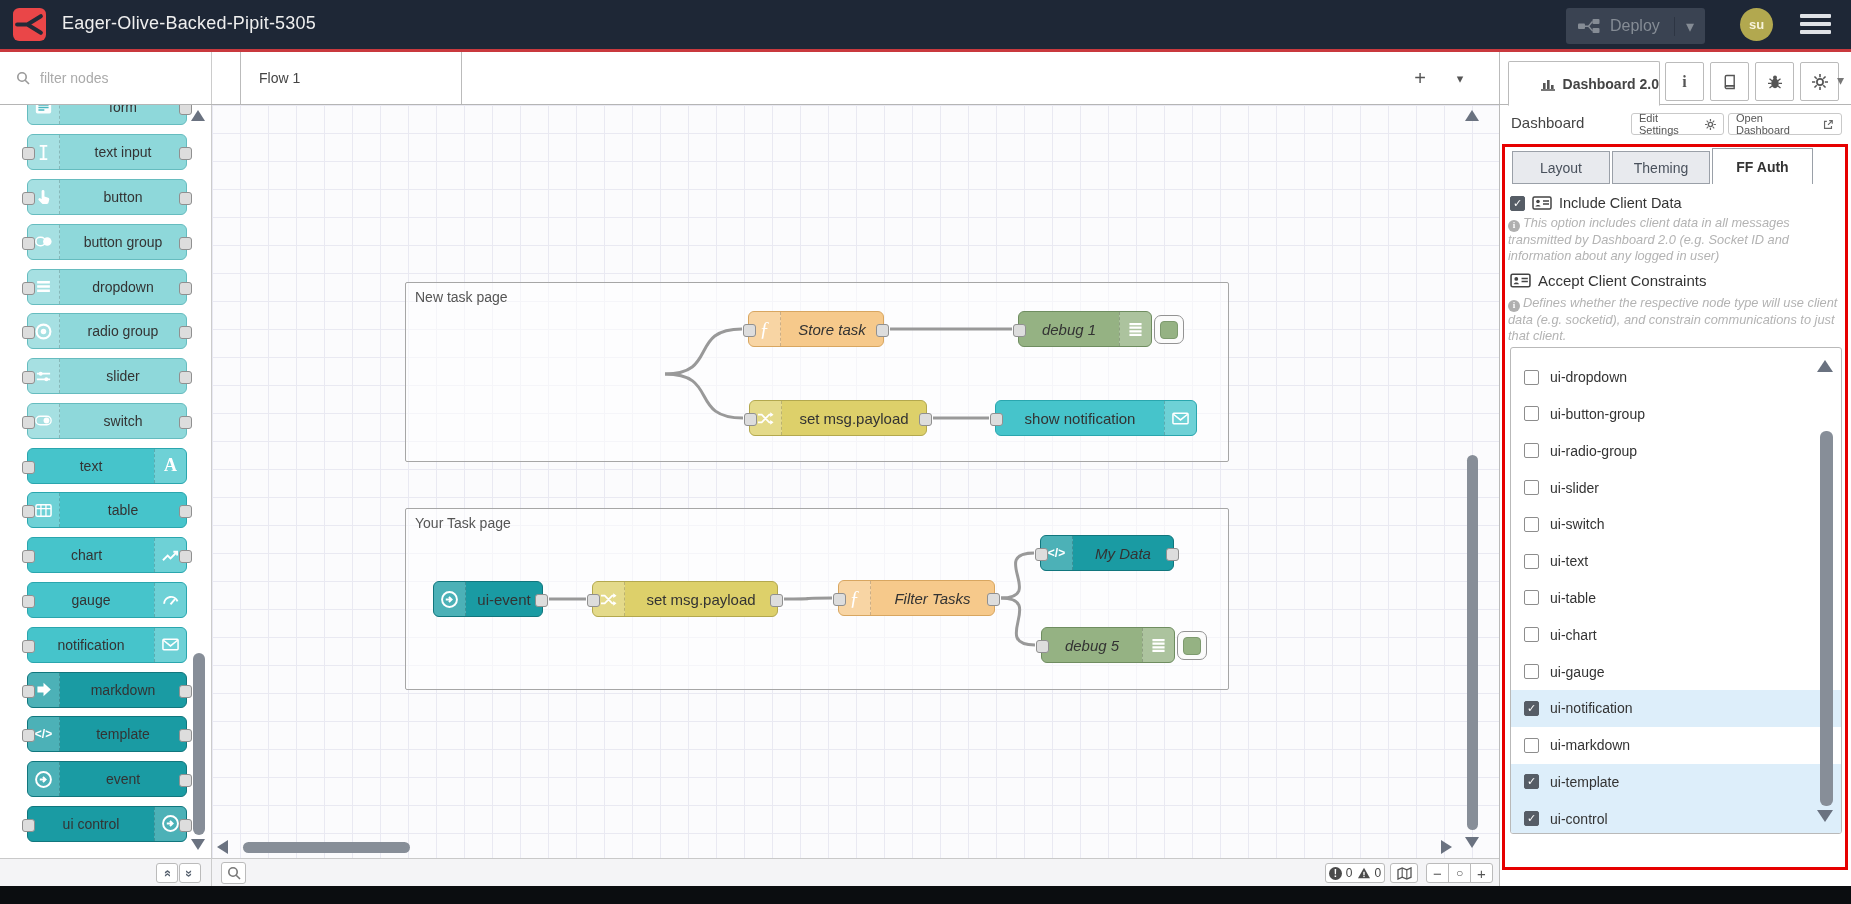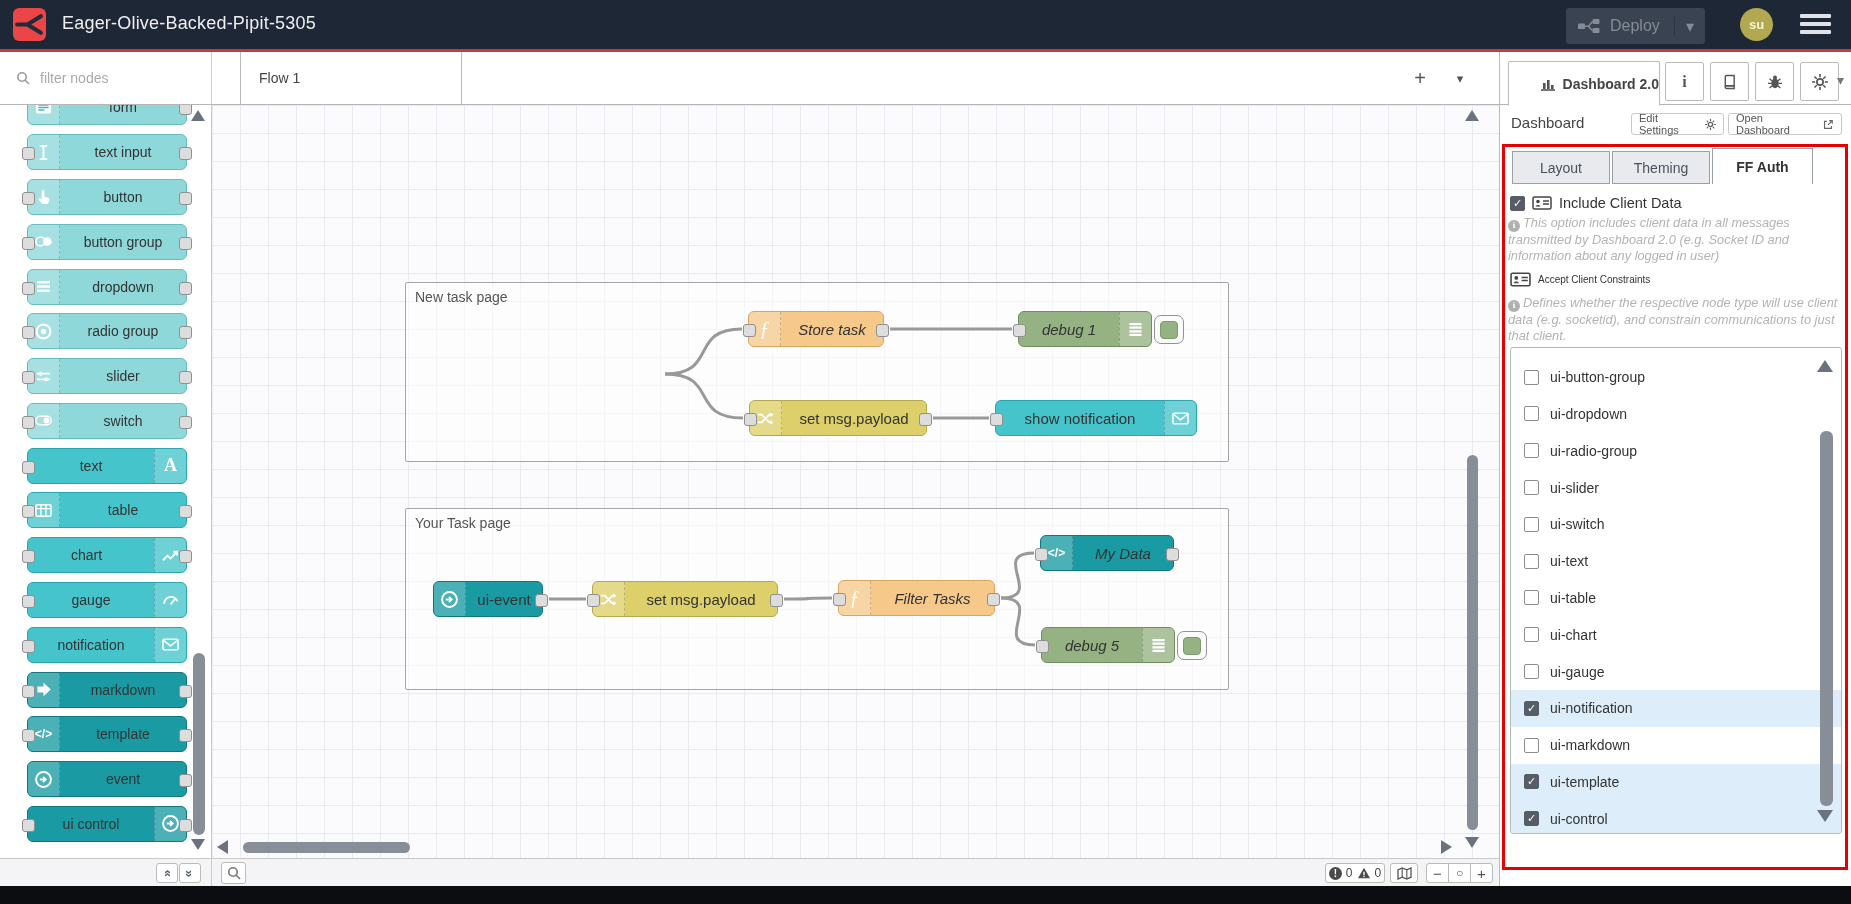--- a/index.html
+++ b/index.html
@@ -537,44 +537,44 @@
     <svg width="20" height="14" viewBox="0 0 20 14">
         <rect x="1" y="1" width="18" height="12" rx="1.5" fill="none" stroke="#444" stroke-width="1.5"></rect>
         <circle cx="6" cy="5.5" r="1.8" fill="#444"></circle>
         <path d="M3.5 10.5c.4-2 4.6-2 5 0z" fill="#444"></path>
         <path d="M11 5h6M11 8h6" stroke="#444" stroke-width="1.4"></path>
       </svg>
     <span>Include Client Data</span>
   </div>
   <div class="helptxt" style="left:1508px;top:215px;"><span class="infoc">i</span><span>This option includes client data in all messages transmitted by Dashboard 2.0 (e.g. Socket ID and information about any logged in user)</span></div>
 
-  <div class="optrow" style="left:1510px;top:272px;font-size:10px;">
+  <div class="optrow" style="left:1510px;top:272px;font-size:15px;">
     <svg width="21" height="15" viewBox="0 0 20 14">
         <rect x="1" y="1" width="18" height="12" rx="1.5" fill="none" stroke="#444" stroke-width="1.5"></rect>
         <circle cx="6" cy="5.5" r="1.8" fill="#444"></circle>
         <path d="M3.5 10.5c.4-2 4.6-2 5 0z" fill="#444"></path>
         <path d="M11 5h6M11 8h6" stroke="#444" stroke-width="1.4"></path>
       </svg>
     <span>Accept Client Constraints</span>
   </div>
   <div class="helptxt" style="left:1508px;top:295px;"><span class="infoc">i</span><span>Defines whether the respective node type will use client data (e.g. socketid), and constrain communications to just that client.</span></div>
 
   <div id="listbox">
     <div id="ntlist">
         <div class="ntrow">
           <span class="cb"></span>
           <span>ui-button</span>
         </div>
         <div class="ntrow">
           <span class="cb"></span>
+          <span>ui-dropdown</span>
+        </div>
+        <div class="ntrow">
+          <span class="cb"></span>
           <span>ui-button-group</span>
-        </div>
-        <div class="ntrow">
-          <span class="cb"></span>
-          <span>ui-dropdown</span>
         </div>
         <div class="ntrow">
           <span class="cb"></span>
           <span>ui-radio-group</span>
         </div>
         <div class="ntrow">
           <span class="cb"></span>
           <span>ui-slider</span>
         </div>
         <div class="ntrow">

